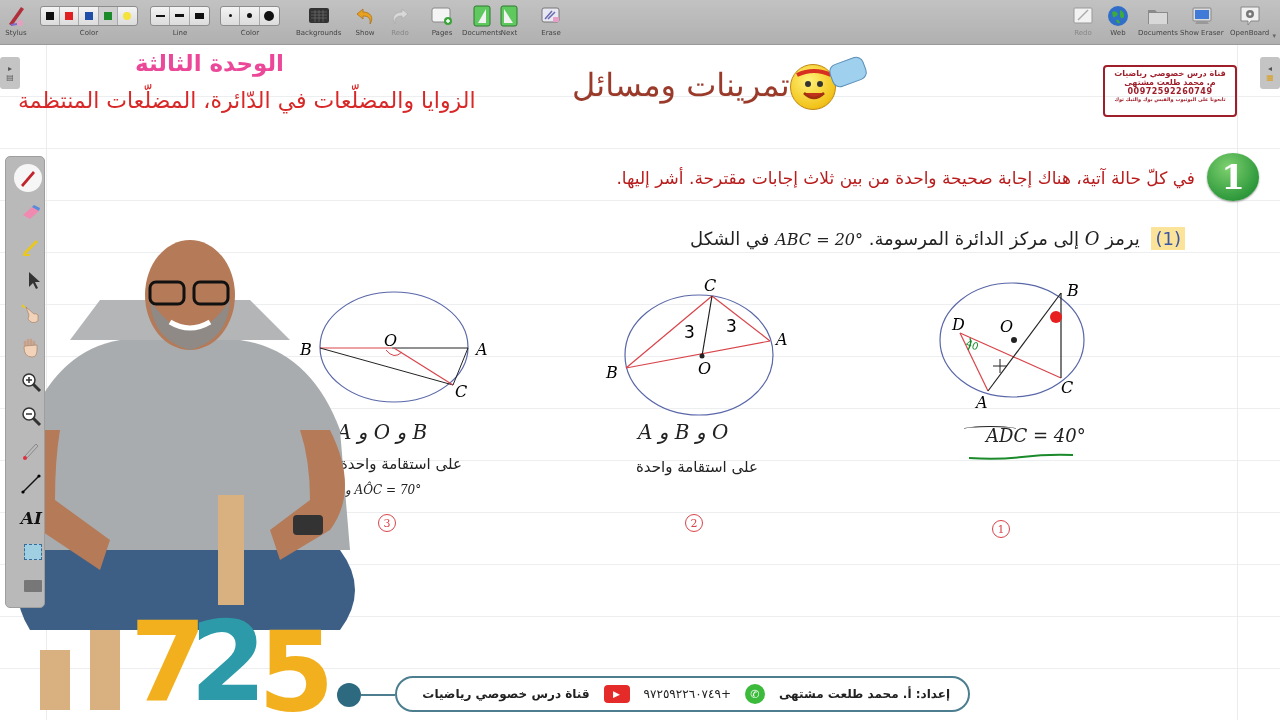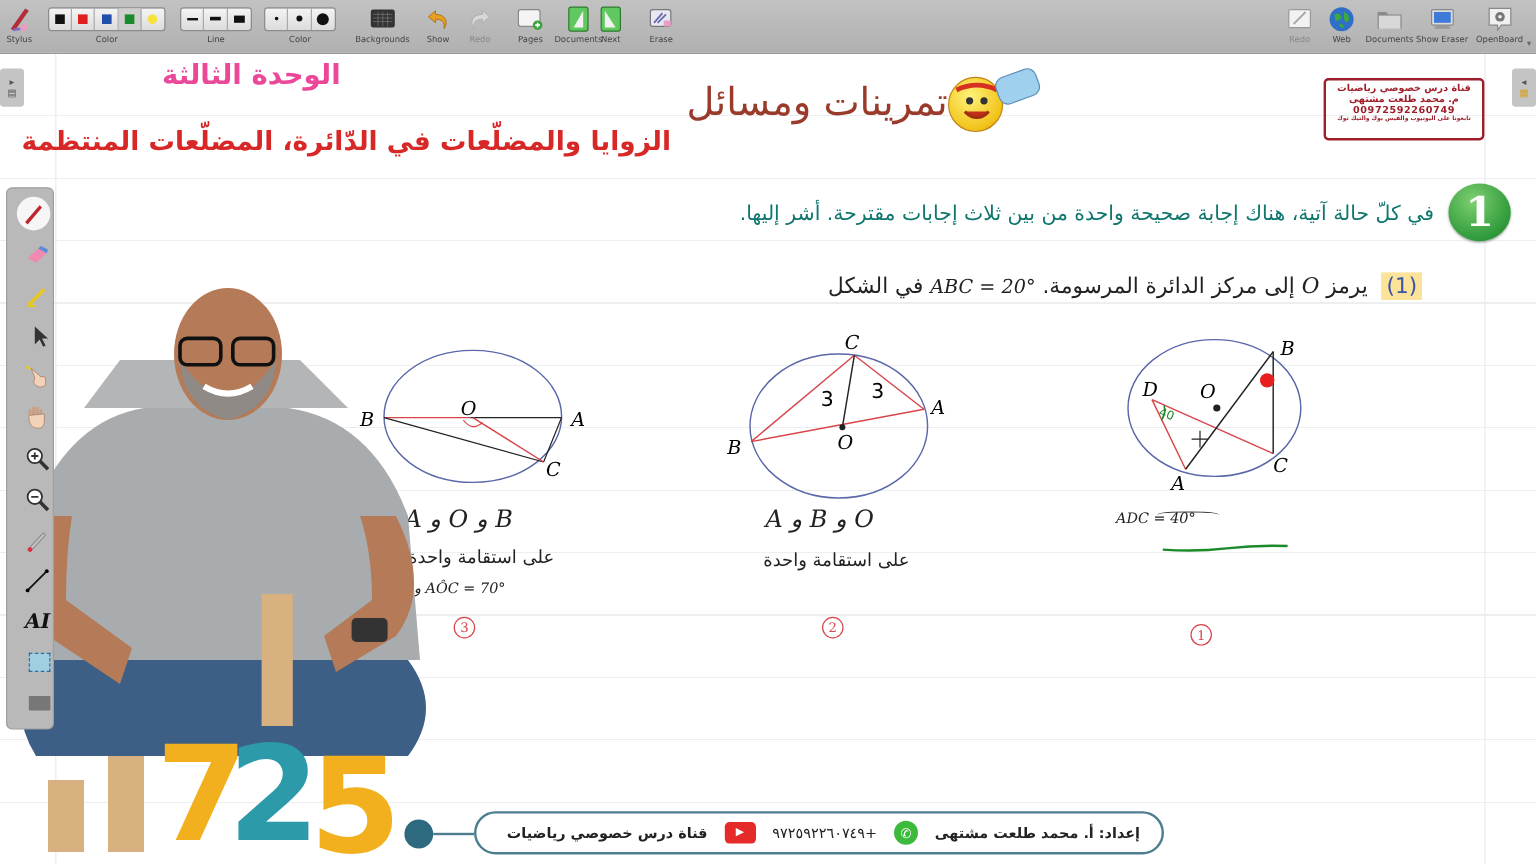--- a/index.html
+++ b/index.html
@@ -10,28 +10,28 @@
 .tb .lb{margin-top:0;white-space:nowrap}
 .seg{display:flex;background:linear-gradient(#f4f4f4,#dcdcdc);border:1px solid #8d8d8d;border-radius:3px;height:20px;align-items:center}
 .seg>div{width:20px;height:18px;display:flex;align-items:center;justify-content:center;border-right:1px solid #aaa}
 .seg>div:last-child{border-right:none}
 .sw{width:8px;height:8px}
 .board{position:absolute;left:0;top:45px;width:1280px;height:675px;background:#fff;
 background-image:repeating-linear-gradient(to bottom,transparent 0,transparent 51px,#eceef0 51px,#eceef0 52px);}
 .vline{position:absolute;left:46px;top:45px;width:1px;height:675px;background:#ececec}
 .vline2{position:absolute;left:1237px;top:45px;width:1px;height:675px;background:#ececec}
 .unit-title{position:absolute;left:135px;top:50px;font-size:23px;font-weight:bold;color:#ec4899;letter-spacing:1px}
-.unit-sub{position:absolute;left:18px;top:106px;font-size:22px;font-weight:bold;color:#d82727}
+.unit-sub{position:absolute;left:18px;top:88px;font-size:22px;font-weight:normal;color:#d82727}
 .ex-title{position:absolute;left:572px;top:66px;font-size:32px;color:#9a3a2a;font-family:"DejaVu Serif",serif}
 .smiley{position:absolute;left:790px;top:64px;width:46px;height:46px;border-radius:50%;background:radial-gradient(circle at 40% 35%,#fff27a,#f2c31a 70%,#d89a10);border:1px solid #c08510}
 .stamp{position:absolute;left:1103px;top:65px;width:134px;height:52px;border:2px solid #9e1f2a;border-radius:4px;text-align:center;color:#9e1f2a;font-weight:bold;line-height:1.15;padding-top:2px}
 .stamp .l1{font-size:8px}.stamp .l2{font-size:8px}.stamp .l3{font-size:8px;letter-spacing:.5px}.stamp .l4{font-size:5px}
 .sidetab{position:absolute;width:20px;height:32px;background:#c4c4c4;border-radius:3px;font-size:8px;color:#555;display:flex;flex-direction:column;align-items:center;justify-content:center}
 .num-circle{position:absolute;left:1207px;top:153px;width:52px;height:48px;border-radius:50%;background:radial-gradient(circle at 40% 30%,#7ed06f,#2f9a3c 70%,#247c2f);color:#fff;font-size:34px;font-family:"DejaVu Serif",serif;font-weight:bold;display:flex;align-items:center;justify-content:center;box-shadow:0 1px 2px #999}
-.instr{position:absolute;right:85px;top:168px;font-size:17px;color:#0f766e;direction:rtl;white-space:nowrap}
+.instr{position:absolute;right:85px;top:168px;font-size:17px;color:#b91c1c;direction:rtl;white-space:nowrap}
 .q1{position:absolute;right:95px;top:228px;font-size:18px;color:#222;direction:rtl;white-space:nowrap}
 .q1 .badge{background:#fbe39a;color:#3a55a4;padding:1px 4px;margin-left:6px}
 .q1 i{font-family:"DejaVu Serif",serif}
 .fig{position:absolute}
 .caption{position:absolute;font-family:"DejaVu Serif",serif;font-style:italic;color:#222;font-size:20px;white-space:nowrap}
 .arab{position:absolute;font-size:15px;color:#222;direction:rtl;white-space:nowrap}
 .opt{position:absolute;width:18px;height:18px;border:1.5px solid #d9444a;border-radius:50%;color:#d9444a;font-size:11px;display:flex;align-items:center;justify-content:center;font-family:"DejaVu Serif",serif}
 .lefttools{position:absolute;left:5px;top:156px;width:40px;height:452px;background:#b9b9b9;border:1px solid #9e9e9e;border-radius:5px}
 .lt{position:absolute;left:4px;width:32px;height:30px;display:flex;align-items:center;justify-content:flex-end}
 .person{position:absolute;left:0;top:230px;width:370px;height:490px}
@@ -315,21 +315,21 @@
   <circle cx="126" cy="39" r="6" fill="#e81f1f"></circle>
   <text x="35" y="68" font-family="DejaVu Sans" font-size="10" fill="#1a8a2a" transform="rotate(20 35 68)">40</text>
   <path d="M40 60 Q42 66 38 72" stroke="#1a8a2a" fill="none" stroke-width="1.3"></path>
   <path d="M63 88 h14 M70 81 v14" stroke="#222" stroke-width="1"></path>
   <text x="22" y="52" font-family="DejaVu Serif" font-style="italic" font-size="16">D</text>
   <text x="70" y="54" font-family="DejaVu Serif" font-style="italic" font-size="16">O</text>
   <text x="137" y="18" font-family="DejaVu Serif" font-style="italic" font-size="16">B</text>
   <text x="131" y="115" font-family="DejaVu Serif" font-style="italic" font-size="16">C</text>
   <text x="46" y="130" font-family="DejaVu Serif" font-style="italic" font-size="16">A</text>
 </svg>
-<div class="caption" style="left:930px;top:425px;font-size:12px">ADC = 40°</div>
+<div class="caption" style="left:986px;top:425px;font-size:18px">ADC = 40°</div>
 <div style="position:absolute;left:964px;top:426px;width:52px;height:6px;border-top:1px solid #222;border-radius:50% 50% 0 0"></div>
 <svg style="position:absolute;left:967px;top:452px" width="110" height="10">
     <path d="M2 6 Q30 8 55 5 T106 3" stroke="#1a8a2a" stroke-width="2" fill="none"></path>
   </svg>
 <div class="opt" style="left:992px;top:520px">1</div>
 
 <svg class="person" viewBox="0 0 370 490">
   <path d="M30 190 Q60 120 120 110 L240 110 Q310 120 340 200 L350 320 L30 320Z" fill="#a9acae"></path>
   <path d="M70 110 L100 70 L250 70 L290 110Z" fill="#b3b5b7"></path>
   <path d="M30 320 Q5 360 30 400 L340 400 Q370 360 340 320Z" fill="#3d5f86"></path>

